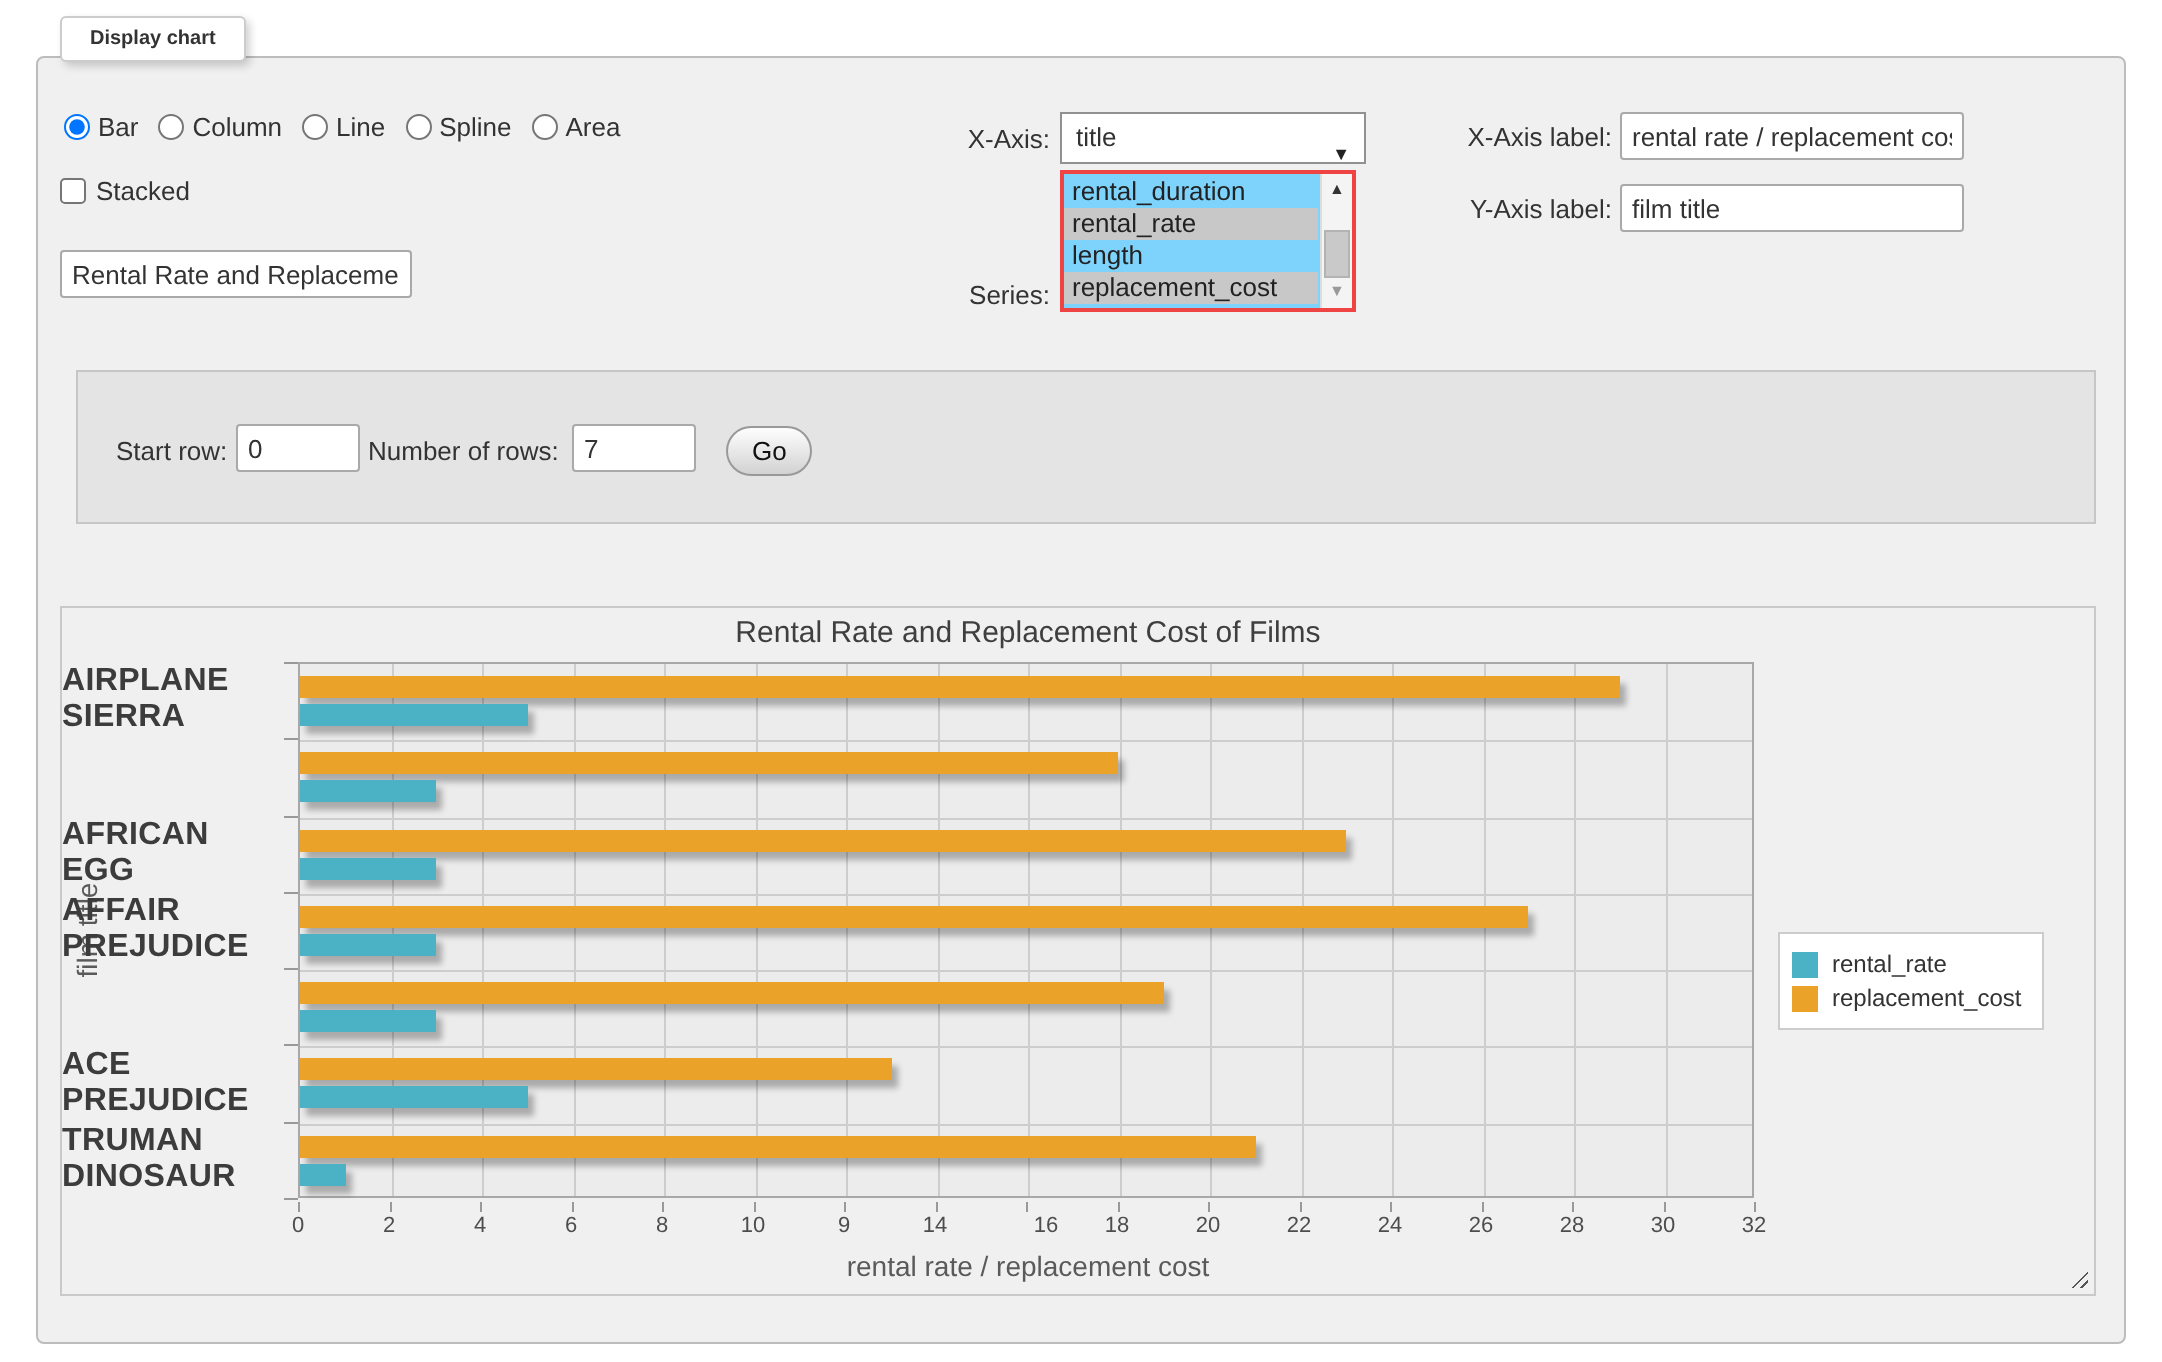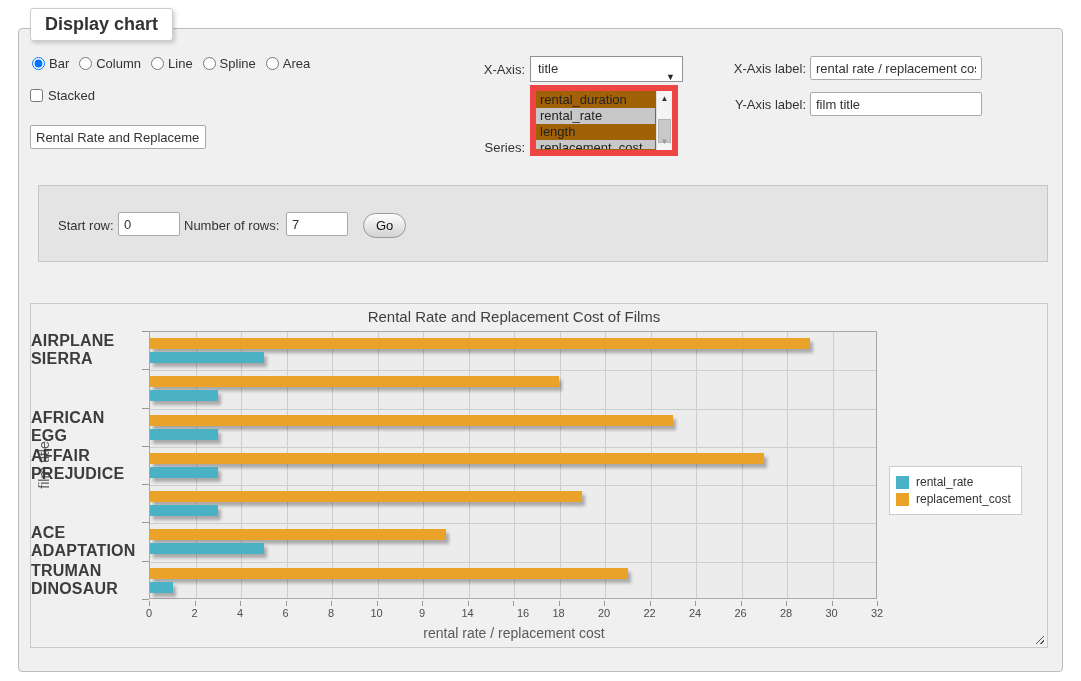--- a/index.html
+++ b/index.html
@@ -4,41 +4,41 @@
 <style>
   * { margin:0; padding:0; box-sizing:border-box; }
   html,body { width:1081px; height:681px; background:#fff; font-family:"Liberation Sans", sans-serif; overflow:hidden; }
   .page { position:relative; width:1081px; height:681px; }
   .abs { position:absolute; }
   .lbl { font-size:13px; color:#333; }
 
   .fieldset-box { left:18px; top:28px; width:1045px; height:644px; background:#f0f0f0;
                   border:1px solid #bcbcbc; border-radius:4px; }
   .legend-box { left:30px; top:8px; padding:5px 14px; background:#fff; border:1px solid #ccc;
-                border-radius:3px; box-shadow:2px 2px 4px rgba(0,0,0,0.18); font-size:18px; font-weight:bold; color:#333;text-align:right; }
+                border-radius:3px; box-shadow:2px 2px 4px rgba(0,0,0,0.18); font-size:10px; font-weight:bold; color:#333;text-align:right; }
 
   .radio-row { left:32px; top:56px; display:flex; gap:10px; align-items:center; }
   .radio-item { display:flex; align-items:center; gap:4px; font-size:13px; color:#333; }
   .check-row { left:30px; top:88px; display:flex; align-items:center; gap:5px; font-size:13px; color:#333; }
 
   input[type=text] { border:1px solid #a9a9a9; border-radius:2px; background:#fff; font-family:"Liberation Sans",sans-serif;
                      font-size:13px; color:#333; padding:0 5px; height:24px; }
   .title-input { left:30px; top:125px; width:176px; }
 
   .right-lbl { text-align:right; }
   .xaxis-lbl  { left:430px; top:62px;  width:95px; }
   .series-lbl { left:430px; top:140px; width:95px; }
   .xlabel-lbl { left:706px; top:61px;  width:100px; }
   .ylabel-lbl { left:706px; top:97px;  width:100px; }
 
   .fake-select { left:530px; top:56px; width:153px; height:26px; background:#fff; border:1px solid #919191;
                  font-size:13px; color:#333; line-height:24px; padding:0 20px 0 7px; }
   .fake-select .arrow { position:absolute; right:7px; top:8px; font-size:9px; color:#222; }
 
-  .series-list { left:530px; top:85px; width:148px; height:71px; background:#a16207; border:6px solid #ef4444; }
+  .series-list { left:530px; top:85px; width:148px; height:71px; background:#7dd3fc; border:2px solid #ef4444; }
   .series-options { position:absolute; left:0; top:1px; right:17px; bottom:1px; overflow:hidden; }
   .series-opt { font-size:13px; color:#222; height:16px; line-height:16px; padding:0 4px; white-space:nowrap; }
   .series-opt.sel { background:#c8c8c8; }
   .sb { position:absolute; right:0; top:0; bottom:0; width:16px; background:#f4f4f4; border-left:1px solid #ddd; }
   .sb-up { position:absolute; top:1px; left:0; right:0; height:14px; text-align:center; font-size:8px; color:#333; line-height:14px; }
   .sb-dn { position:absolute; bottom:1px; left:0; right:0; height:14px; text-align:center; font-size:8px; color:#9a9a9a; line-height:14px; }
   .sb-thumb { position:absolute; top:28px; left:1px; width:13px; height:24px; background:#c9c9c9; border:1px solid #b3b3b3; }
 
   .axis-input { width:172px; }
   .xlabel-input { left:810px; top:56px; }
@@ -207,21 +207,21 @@
       </div>
     <div class="resize-handle"></div>
   <div class="ycat" style="top: 27px; height: 38.29px;">AIRPLANE SIERRA</div>
       <div class="tickL" style="top: 27px;"></div>
       <div class="tickL" style="top: 65.29px;"></div>
       <div class="ycat" style="top: 103.57px; height: 38.29px;">AFRICAN EGG</div>
       <div class="tickL" style="top: 103.57px;"></div>
       <div class="ycat" style="top: 141.86px; height: 38.29px;">AFFAIR PREJUDICE</div>
       <div class="tickL" style="top: 141.86px;"></div>
       <div class="tickL" style="top: 180.14px;"></div>
-      <div class="ycat" style="top: 218.43px; height: 38.29px;">ACE ADAPTATION</div>
+      <div class="ycat" style="top: 218.43px; height: 38.29px;">ACE PREJUDICE</div>
       <div class="tickL" style="top: 218.43px;"></div>
       <div class="ycat" style="top: 256.71px; height: 38.29px;">TRUMAN DINOSAUR</div>
       <div class="tickL" style="top: 256.71px;"></div>
       <div class="tickL" style="top: 295px;"></div>
       <div class="tickB" style="left: 118px;"></div>
       <div class="xticklbl" style="left: 98px;">0</div>
       <div class="tickB" style="left: 163.5px;"></div>
       <div class="xticklbl" style="left: 143.5px;">2</div>
       <div class="tickB" style="left: 209px;"></div>
       <div class="xticklbl" style="left: 189px;">4</div>

